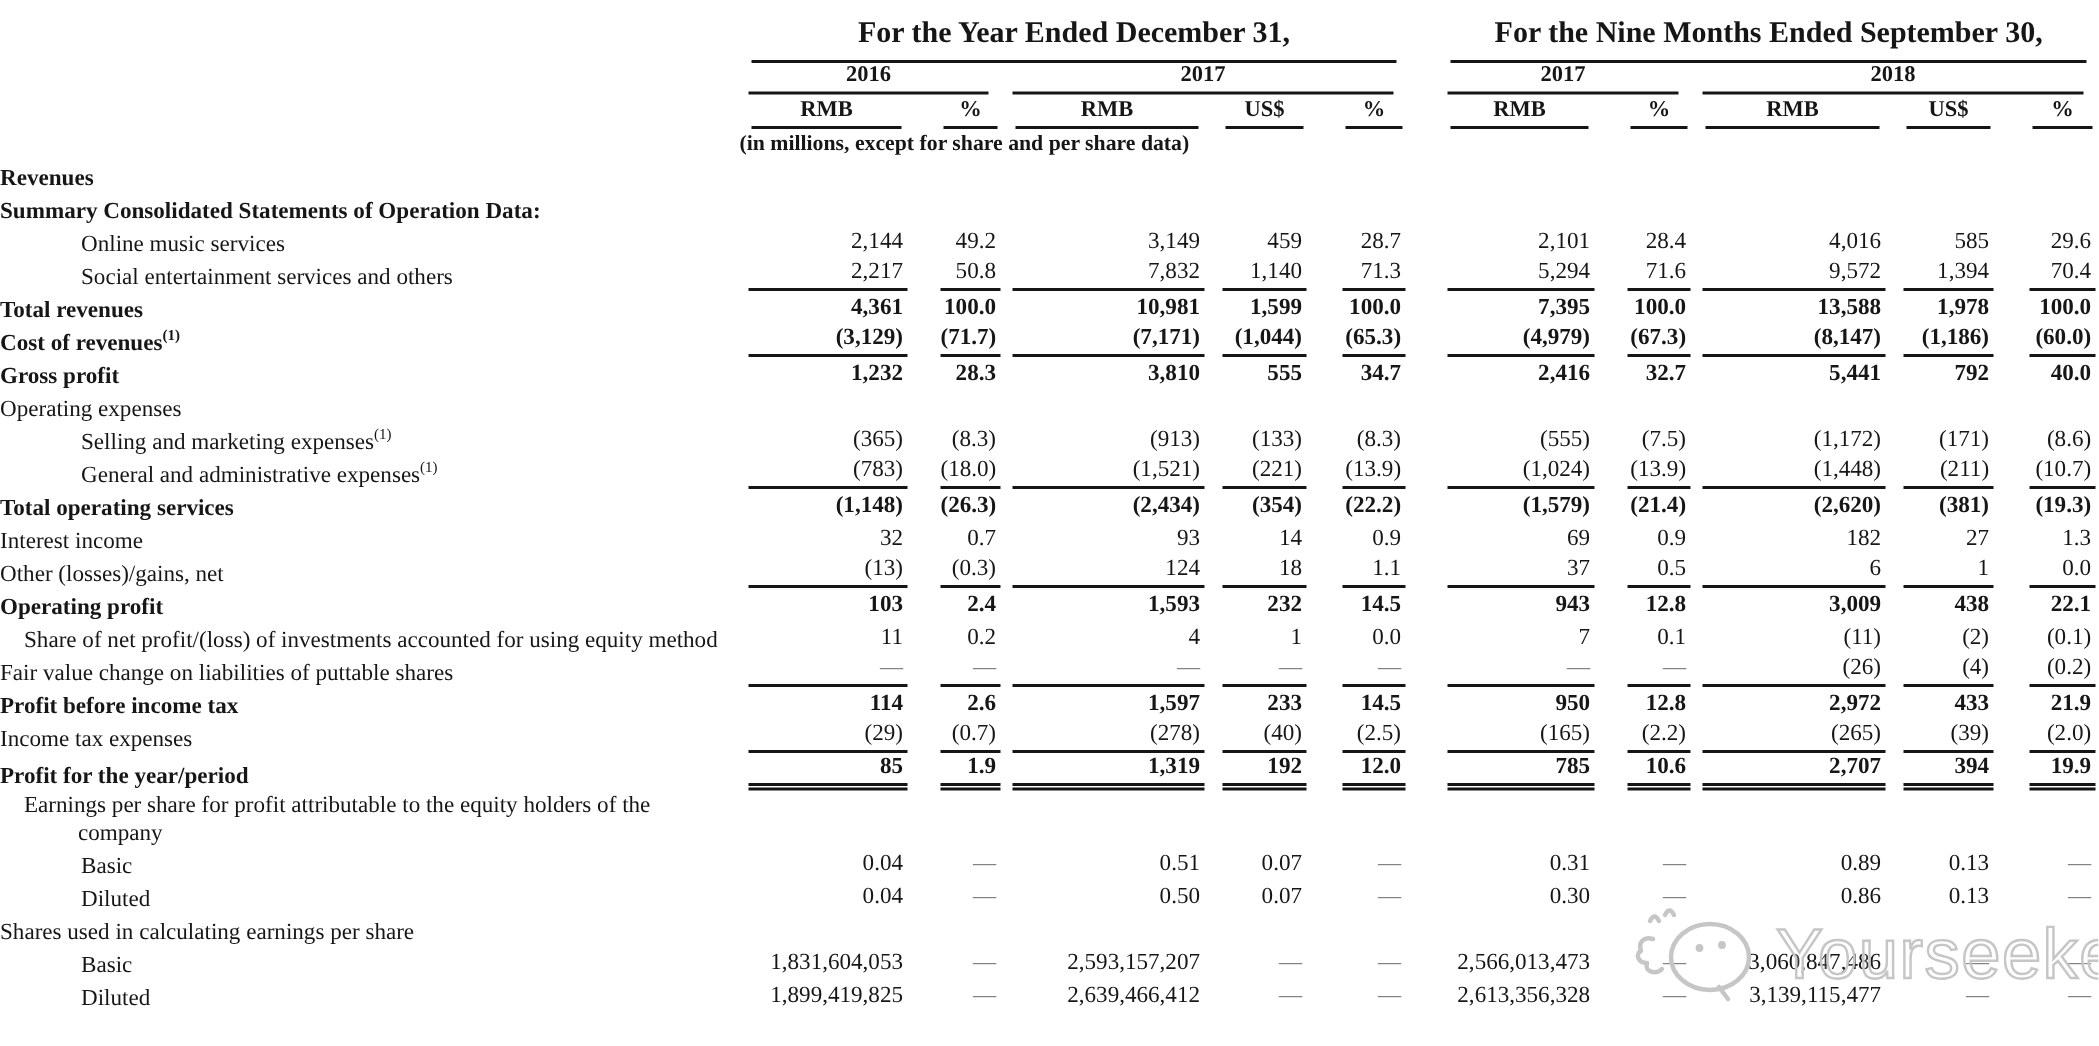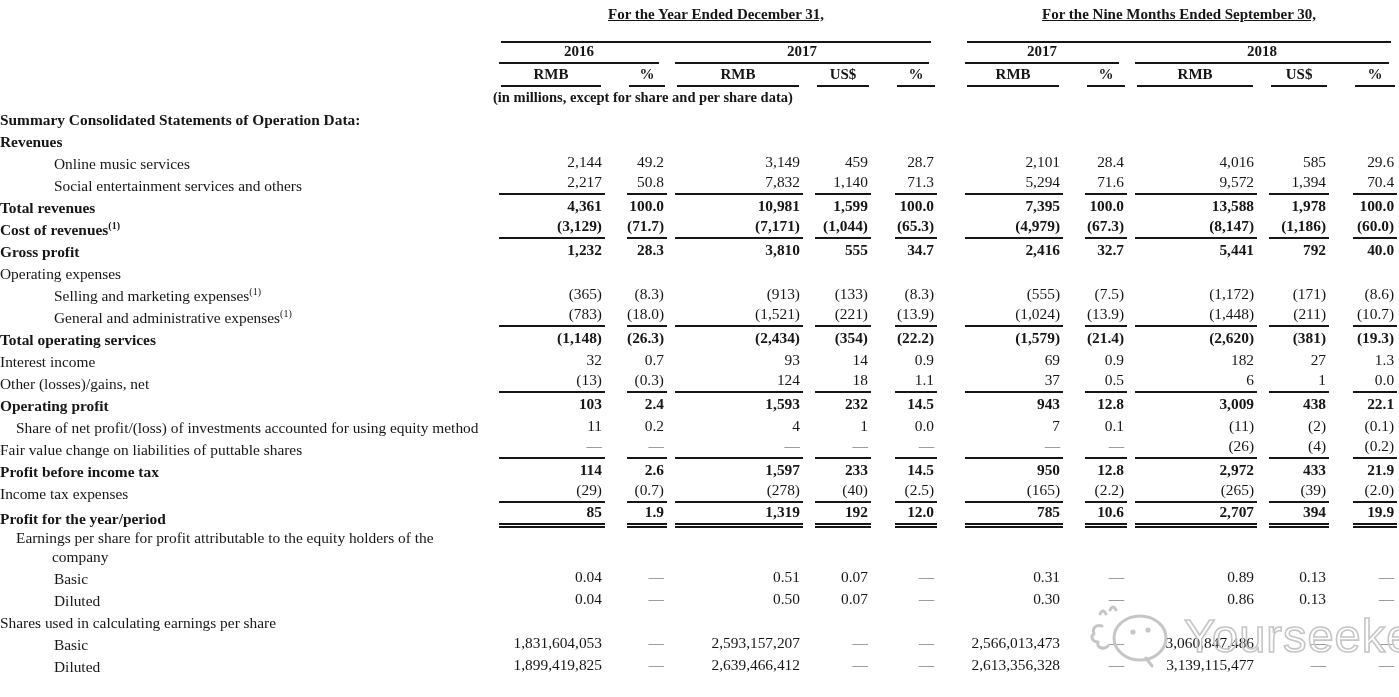--- a/index.html
+++ b/index.html
@@ -5,22 +5,22 @@
   html,body{margin:0;padding:0;background:#ffffff;}
   #page{position:relative;width:1399px;height:697px;background:#fff;overflow:hidden;
         font-family:"Liberation Serif","DejaVu Serif",serif;color:#161616;}
 
   table#fin{border-collapse:collapse;table-layout:fixed;width:1399px;margin-top:6px;}
   td{padding:0;vertical-align:bottom;}
 
   
   thead td{font-weight:bold;}
   tr.gh-row td{height:36px;}
-  .gh div{margin:0 8px;border-bottom:2.5px solid #161616;padding-bottom:18px;
-          text-align:center;font-size:15px;white-space:nowrap;text-decoration:underline;}
+  .gh div{margin:0 8px;border-bottom:2.5px solid #161616;padding-bottom:6px;
+          text-align:center;font-size:20px;white-space:nowrap;}
   tr.yh-row td{height:19px;}
   .yh div{margin:0 10px 0 6px;border-bottom:2px solid #161616;padding-bottom:2px;text-align:center;font-size:15px;}
   tr.ch-row td{height:23px;}
   .ch div{border-bottom:2px solid #161616;padding-bottom:2px;text-align:center;font-size:15px;}
   td.rmb.ch div{margin:0 4px 0 8px;}
   td.usd.ch div{margin:0 4px 0 14px;}
   td.pct.ch div{margin:0 4px 0 24px;}
   tr.note-row td{height:20px;vertical-align:middle;}
   .note{text-align:left;font-size:14.5px;font-weight:bold;}
 
@@ -130,55 +130,55 @@
             <div><span>%</span></div>
           </td>
       </tr>
       <tr class="note-row">
         <td></td>
         <td class="note" colspan="11">(in millions, except for share and per share data)</td>
       </tr>
     </thead>
     <tbody>
         <tr class="bold">
+          <td class="lbl"><span>Revenues</span></td>
+          <td class="num rmb">
+            <div class="v"></div>
+          </td>
+          <td class="num pct">
+            <div class="v"></div>
+          </td>
+          <td class="num rmb">
+            <div class="v"></div>
+          </td>
+          <td class="num usd">
+            <div class="v"></div>
+          </td>
+          <td class="num pct">
+            <div class="v"></div>
+          </td>
+          <td class="gapcol"></td>
+          <td class="num rmb">
+            <div class="v"></div>
+          </td>
+          <td class="num pct">
+            <div class="v"></div>
+          </td>
+          <td class="num rmb">
+            <div class="v"></div>
+          </td>
+          <td class="num usd">
+            <div class="v"></div>
+          </td>
+          <td class="num pct">
+            <div class="v"></div>
+          </td>
+        </tr>
+        <tr class="bold">
           <td class="lbl"><span>Summary Consolidated Statements of Operation Data:</span></td>
-          <td class="num rmb">
-            <div class="v"></div>
-          </td>
-          <td class="num pct">
-            <div class="v"></div>
-          </td>
-          <td class="num rmb">
-            <div class="v"></div>
-          </td>
-          <td class="num usd">
-            <div class="v"></div>
-          </td>
-          <td class="num pct">
-            <div class="v"></div>
-          </td>
-          <td class="gapcol"></td>
-          <td class="num rmb">
-            <div class="v"></div>
-          </td>
-          <td class="num pct">
-            <div class="v"></div>
-          </td>
-          <td class="num rmb">
-            <div class="v"></div>
-          </td>
-          <td class="num usd">
-            <div class="v"></div>
-          </td>
-          <td class="num pct">
-            <div class="v"></div>
-          </td>
-        </tr>
-        <tr class="bold">
-          <td class="lbl"><span>Revenues</span></td>
           <td class="num rmb">
             <div class="v"></div>
           </td>
           <td class="num pct">
             <div class="v"></div>
           </td>
           <td class="num rmb">
             <div class="v"></div>
           </td>
           <td class="num usd">

